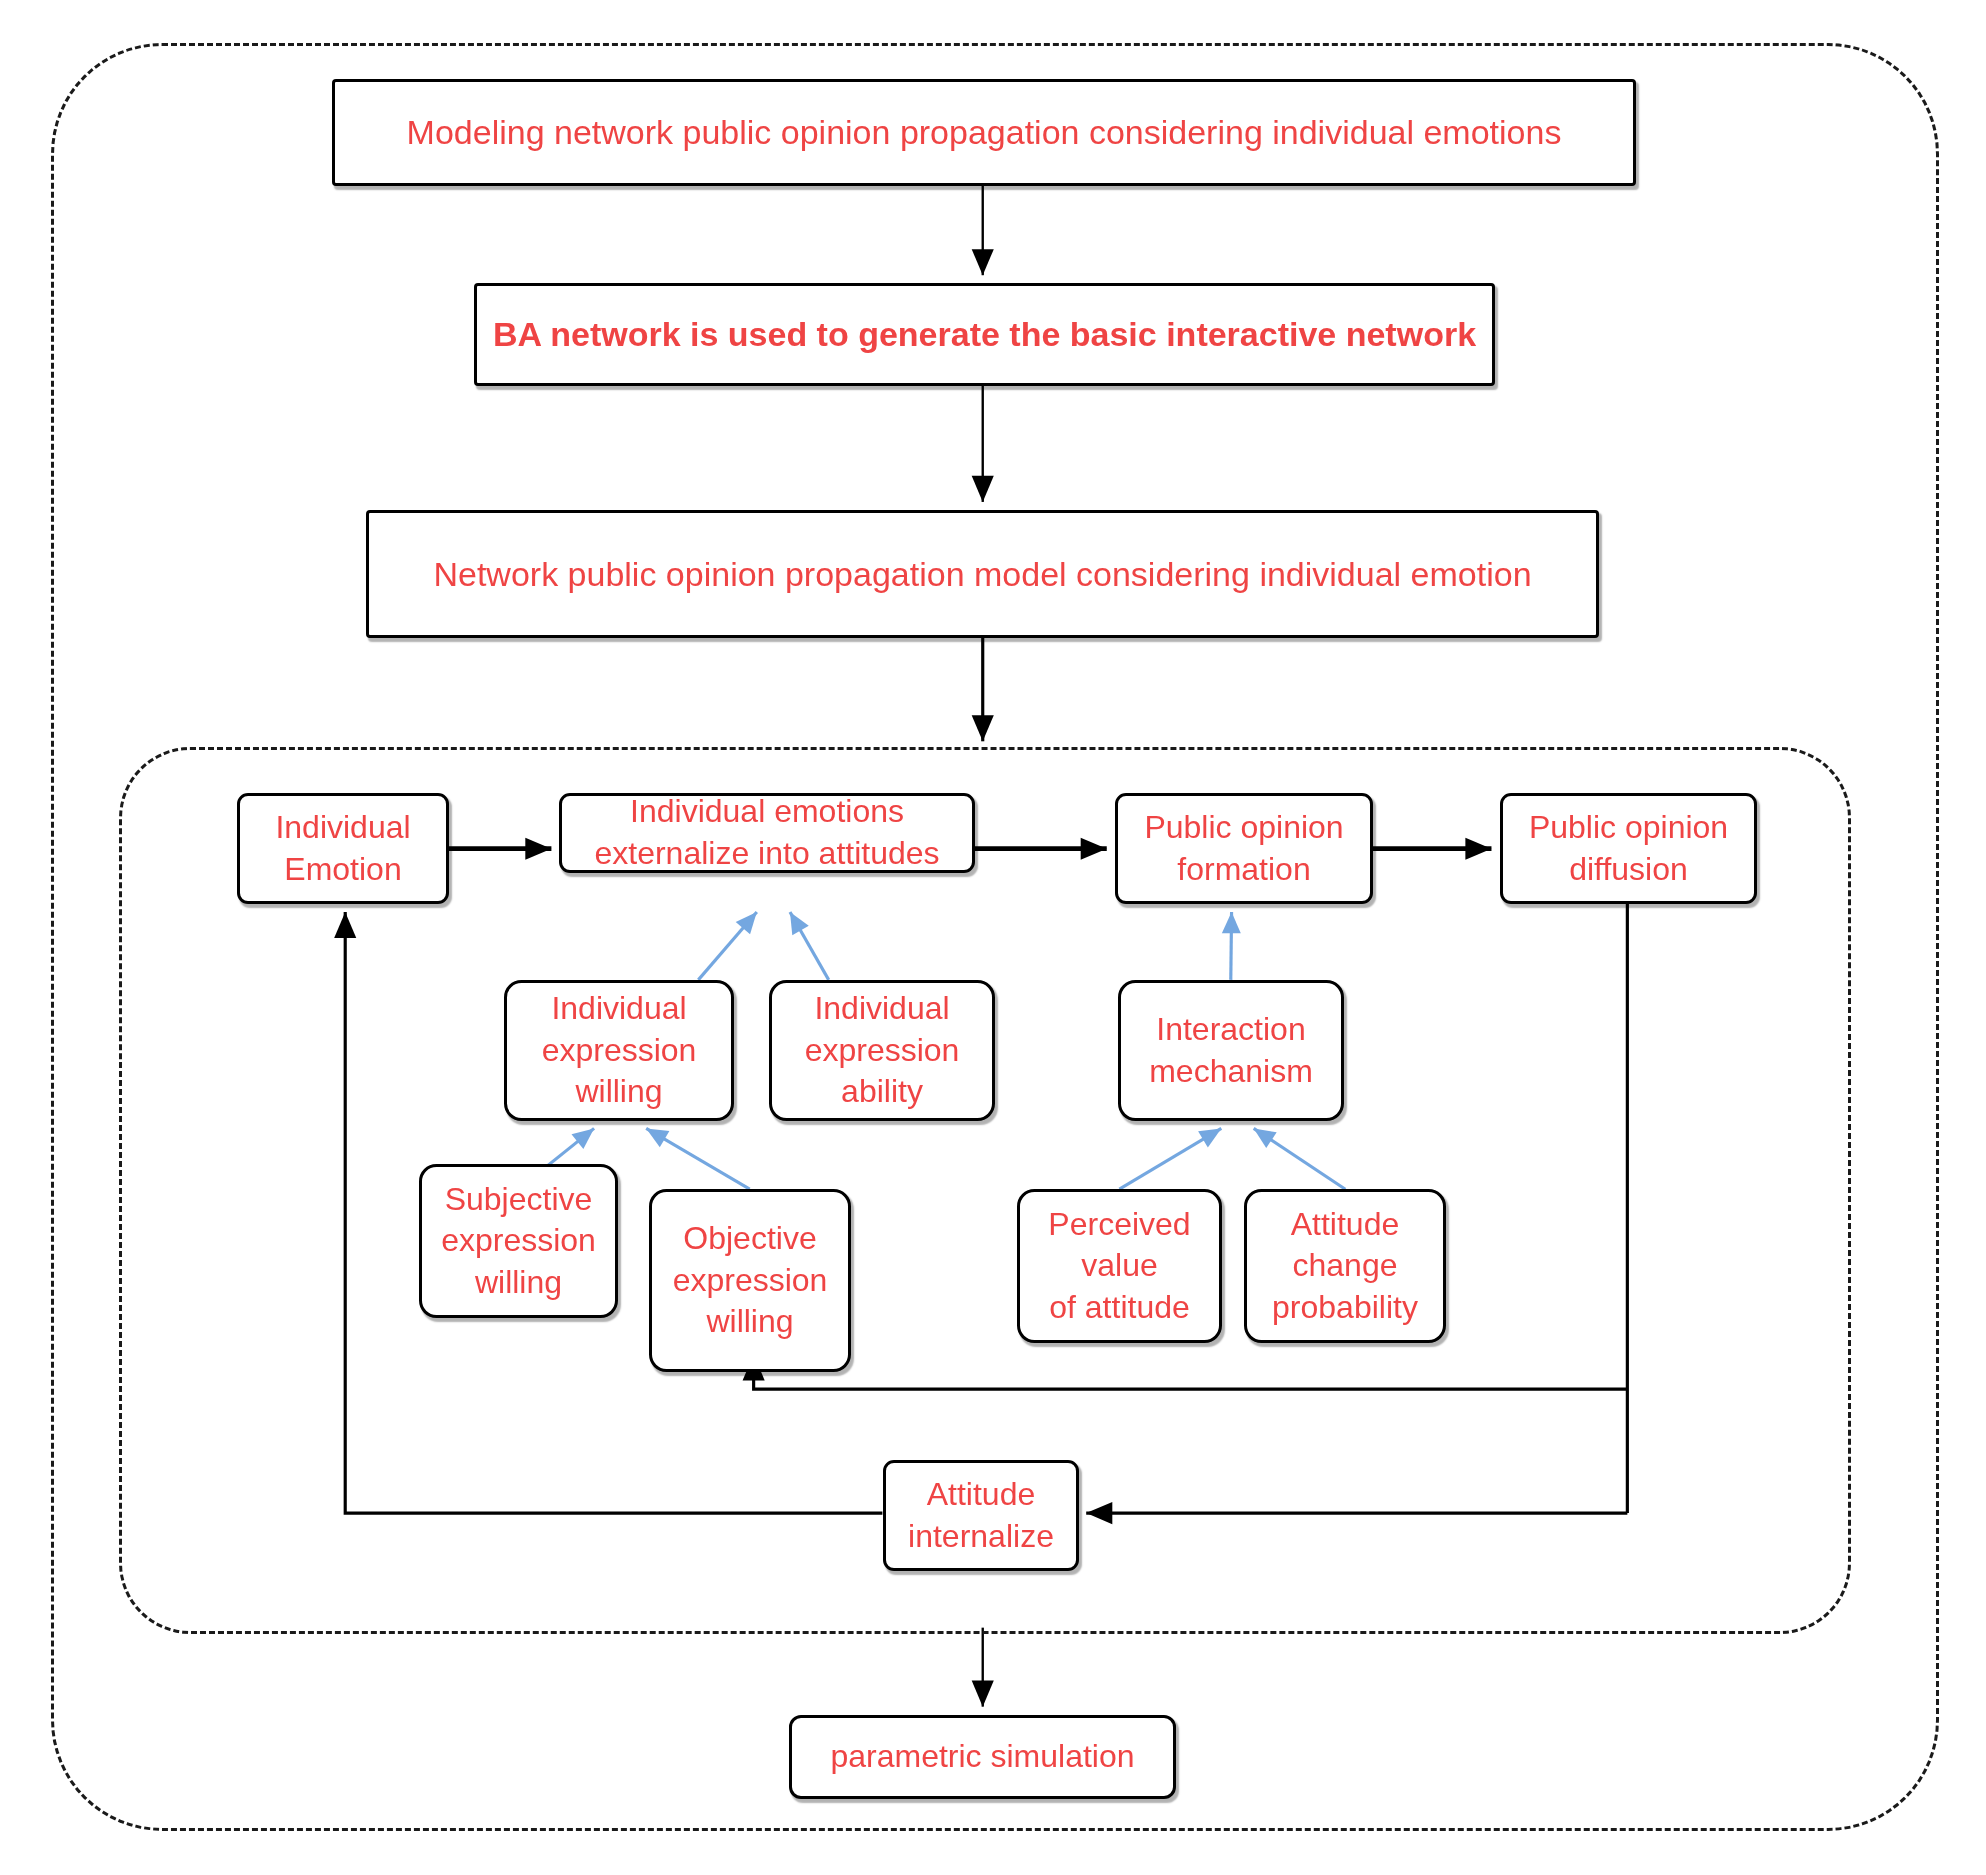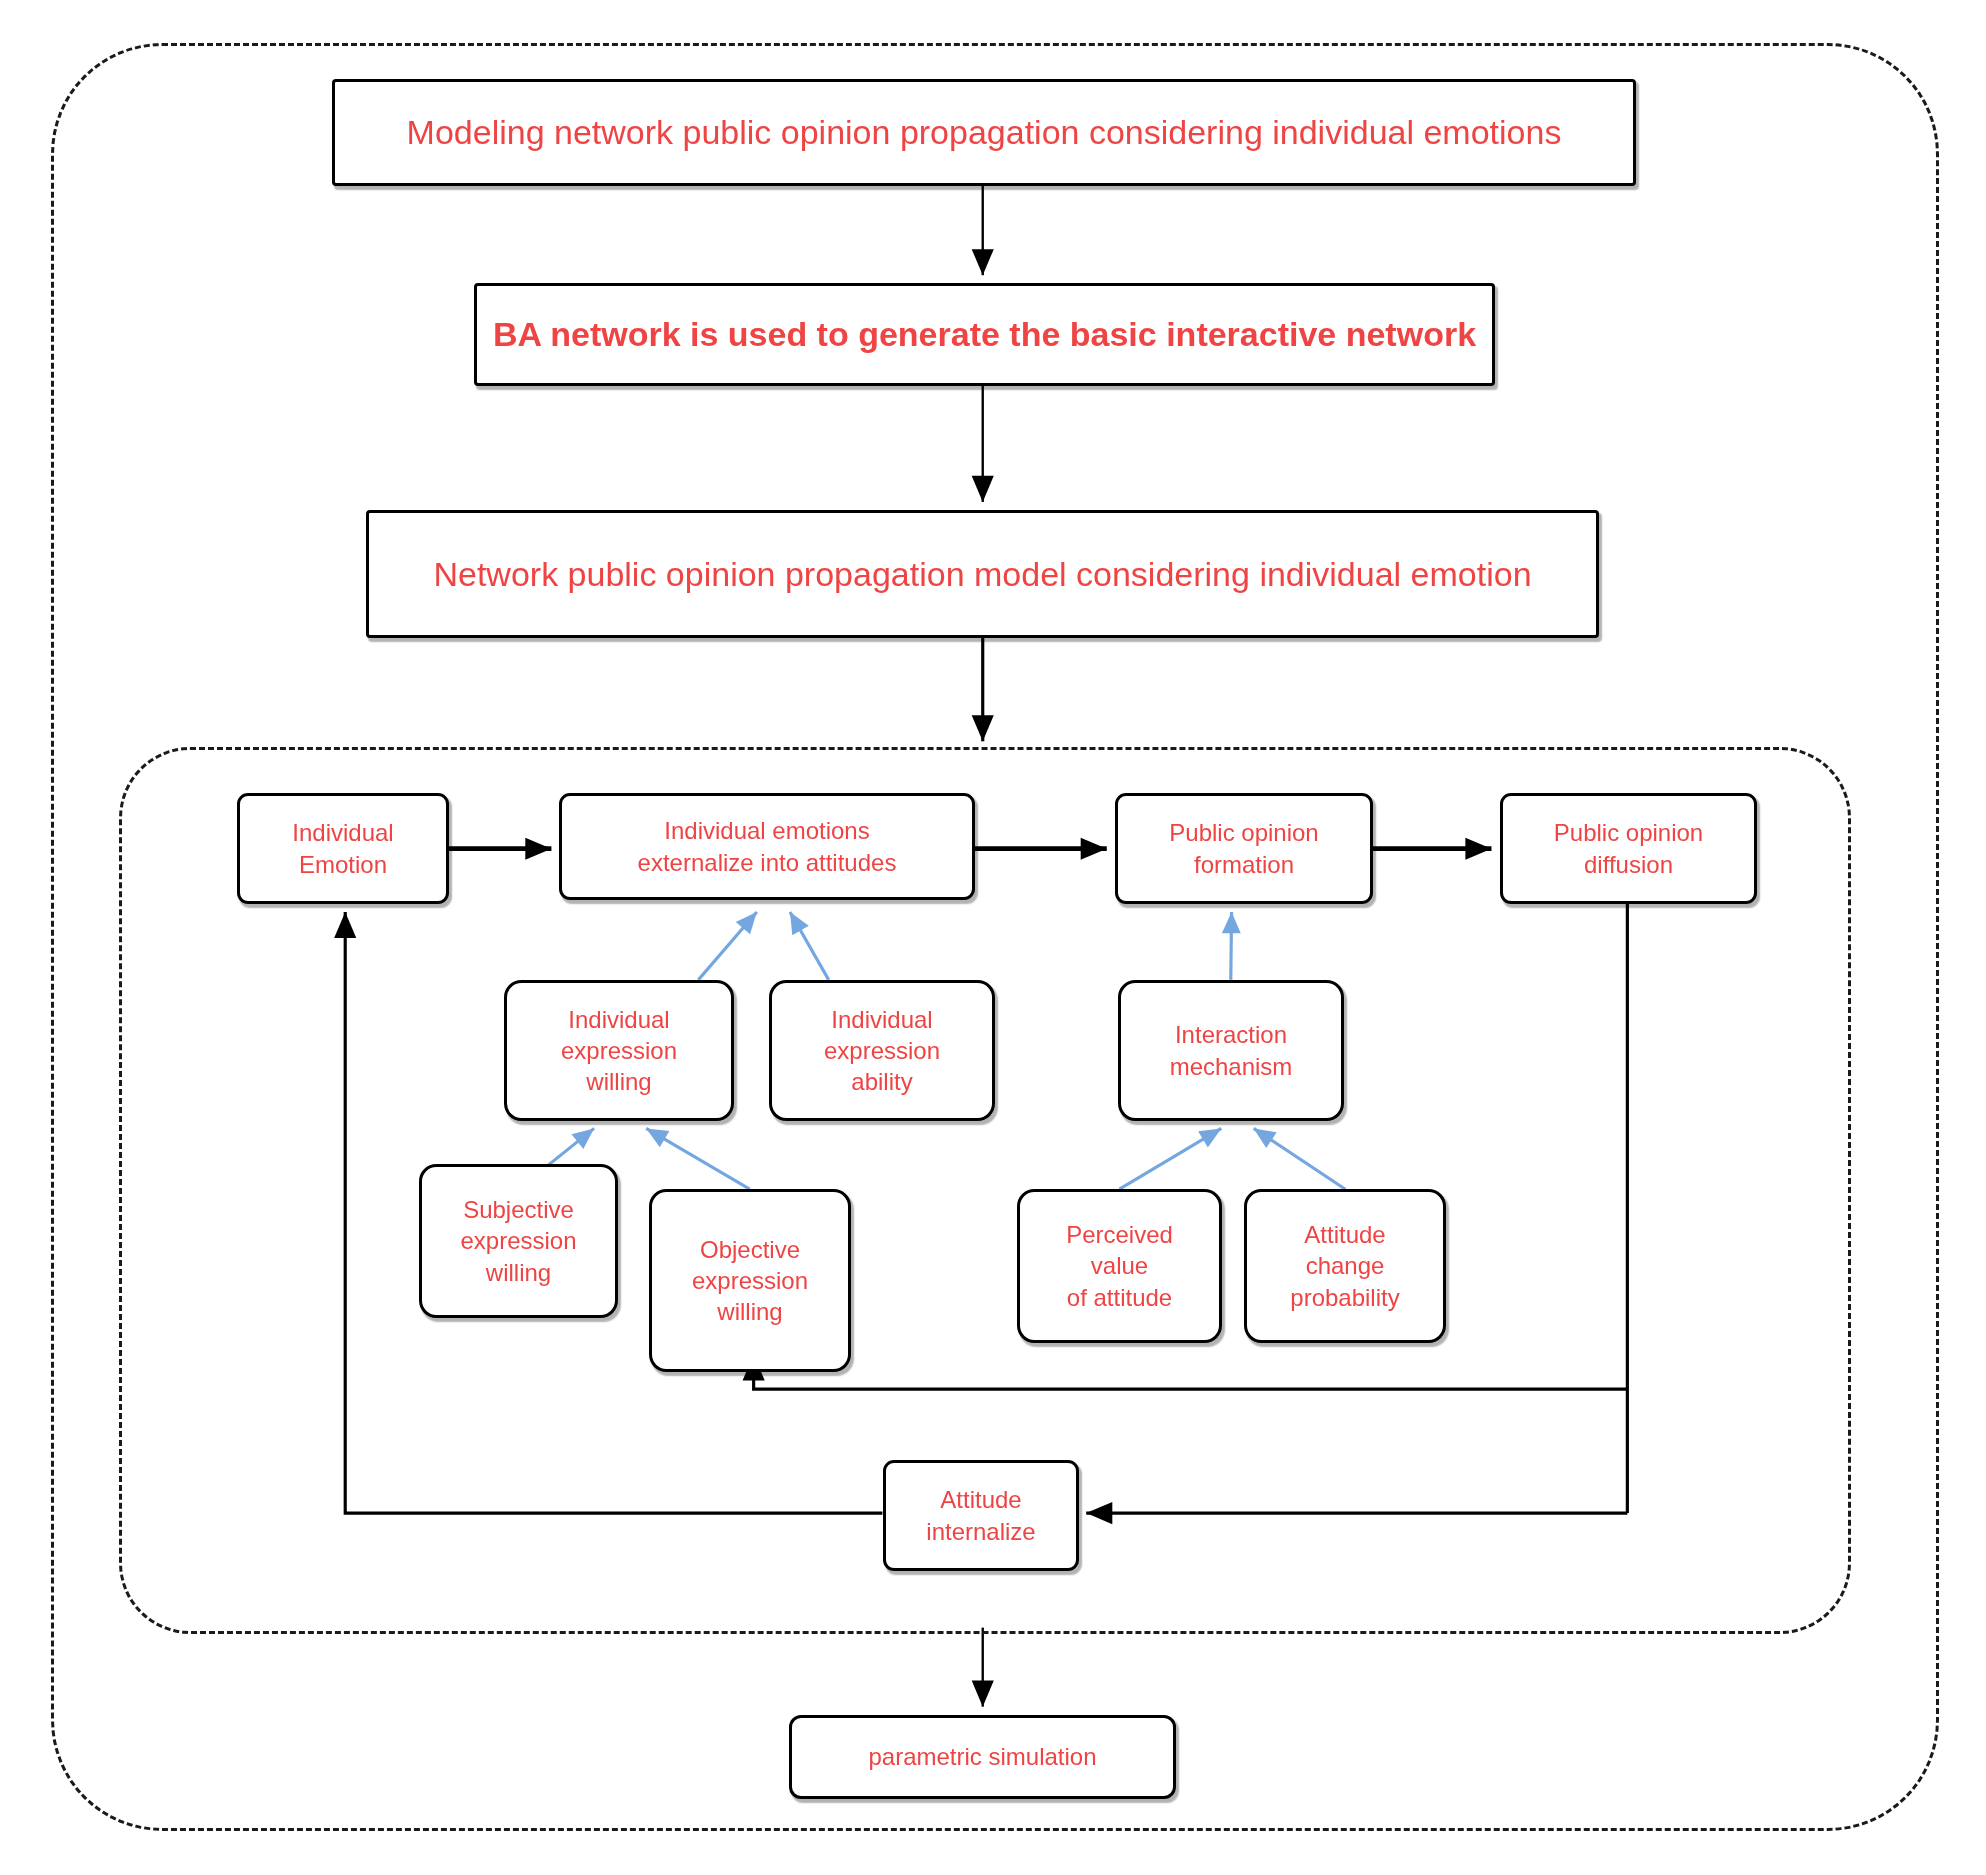--- a/index.html
+++ b/index.html
@@ -39,34 +39,34 @@
   .node {
     position: absolute;
     box-sizing: border-box;
     background: #ffffff;
     border: 3.2px solid #000000;
     display: flex;
     align-items: center;
     justify-content: center;
     text-align: center;
     white-space: pre-line;
-    font-size: 24px;
+    font-size: 32px;
     line-height: 1.3;
     box-shadow: 2.4px 3.2px 1.6px rgba(0,0,0,0.30);
   }
   .node-wide { font-size: 34px; border-radius: 4px; }
   .node-r1   { border-radius: 11px; }
   .node-r2   { border-radius: 17.4px; }
 
   .n-modeling    { left: 332px;  top: 79px;  width: 1304px; height: 107px; }
   .n-ba          { left: 474px;  top: 283px;  width: 1021px; height: 103px; font-weight: bold; }
   .n-model       { left: 366px;  top: 510px;  width: 1233px; height: 128px; }
 
   .n-emotion     { left: 237px;  top: 793px; width: 212px;  height: 111px; }
-  .n-externalize { left: 559px;  top: 793px; width: 416px;  height: 107px; }
+  .n-externalize { left: 559px;  top: 793px; width: 416px;  height: 80px; }
   .n-formation   { left: 1115px; top: 793px; width: 258px;  height: 111px; }
   .n-diffusion   { left: 1500px; top: 793px; width: 257px;  height: 111px; }
 
   .n-willing     { left: 504px;  top: 980px; width: 230px;  height: 141px; }
   .n-ability     { left: 769px;  top: 980px; width: 226px;  height: 141px; }
   .n-interaction { left: 1118px; top: 980px; width: 226px;  height: 141px; }
 
   .n-subjective  { left: 419px;  top: 1164px; width: 199px;  height: 154px; }
   .n-objective   { left: 649px;  top: 1189px; width: 202px;  height: 183px; }
   .n-perceived   { left: 1017px; top: 1189px; width: 205px;  height: 154px; }

